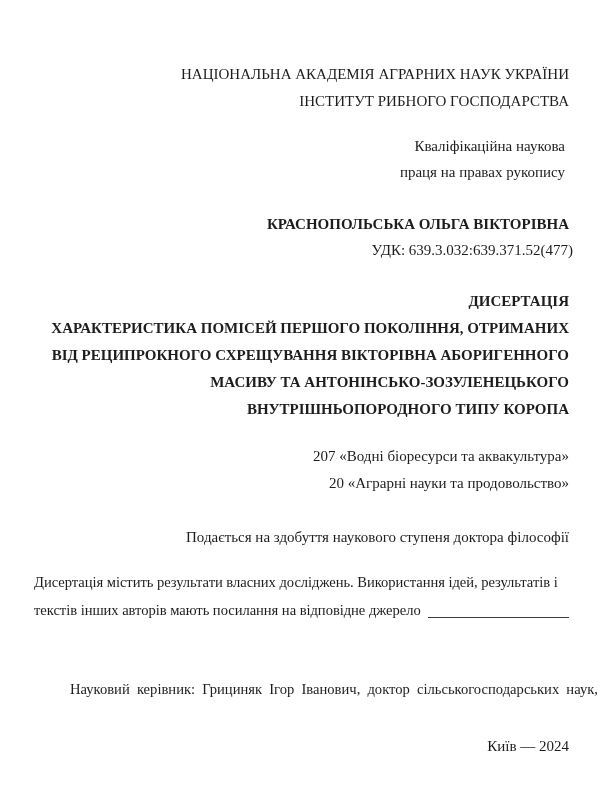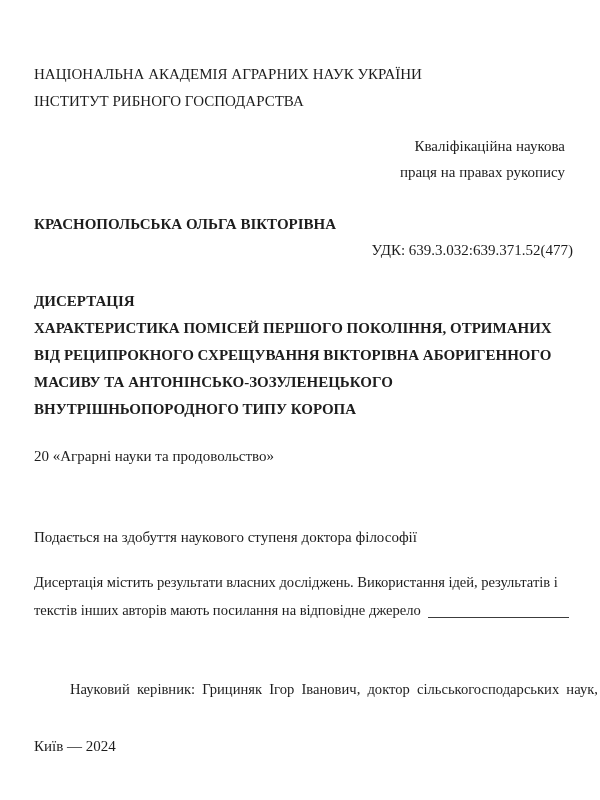--- a/index.html
+++ b/index.html
@@ -17,21 +17,21 @@
     font-size: 15px;
     overflow: hidden;
   }
   .block {
     position: absolute;
     left: 34px;
     right: 31px;
     line-height: 27px;
     white-space: nowrap;
   }
-  .center { text-align: left; }
+  .center { text-align: right; }
   .right  { text-align: right; }
   .bold   { font-weight: bold; }
 
   .header-block   { top: 61px; }
   .qual-block     { top: 133px; right: 35px; line-height: 26px; }
   .name-block     { top: 211px; }
   .udk-block      { top: 237px; right: 27px; }
   .title-block    { top: 288px; }
   .spec-block     { top: 443px; }
   .submit-block   { top: 524px; }
@@ -75,20 +75,21 @@
 
   <div class="block center bold title-block">
     <div>ДИСЕРТАЦІЯ</div>
     <div>ХАРАКТЕРИСТИКА ПОМІСЕЙ ПЕРШОГО ПОКОЛІННЯ, ОТРИМАНИХ</div>
     <div>ВІД РЕЦИПРОКНОГО СХРЕЩУВАННЯ ВІКТОРІВНА АБОРИГЕННОГО</div>
     <div>МАСИВУ ТА АНТОНІНСЬКО-ЗОЗУЛЕНЕЦЬКОГО</div>
     <div>ВНУТРІШНЬОПОРОДНОГО ТИПУ КОРОПА</div>
   </div>
 
   <div class="block center spec-block">
+    <div>207 «Водні біоресурси та аквакультура»</div>
     <div>20 «Аграрні науки та продовольство»</div>
   </div>
 
   <div class="block center submit-block">Подається на здобуття наукового ступеня доктора філософії</div>
 
   <div class="block disclaimer-block">
     <div>Дисертація містить результати власних досліджень. Використання ідей, результатів і</div>
     <div class="sig-row">
       <span class="sig-text">текстів інших авторів мають посилання на відповідне джерело</span>
       <span class="sig-line"></span>

